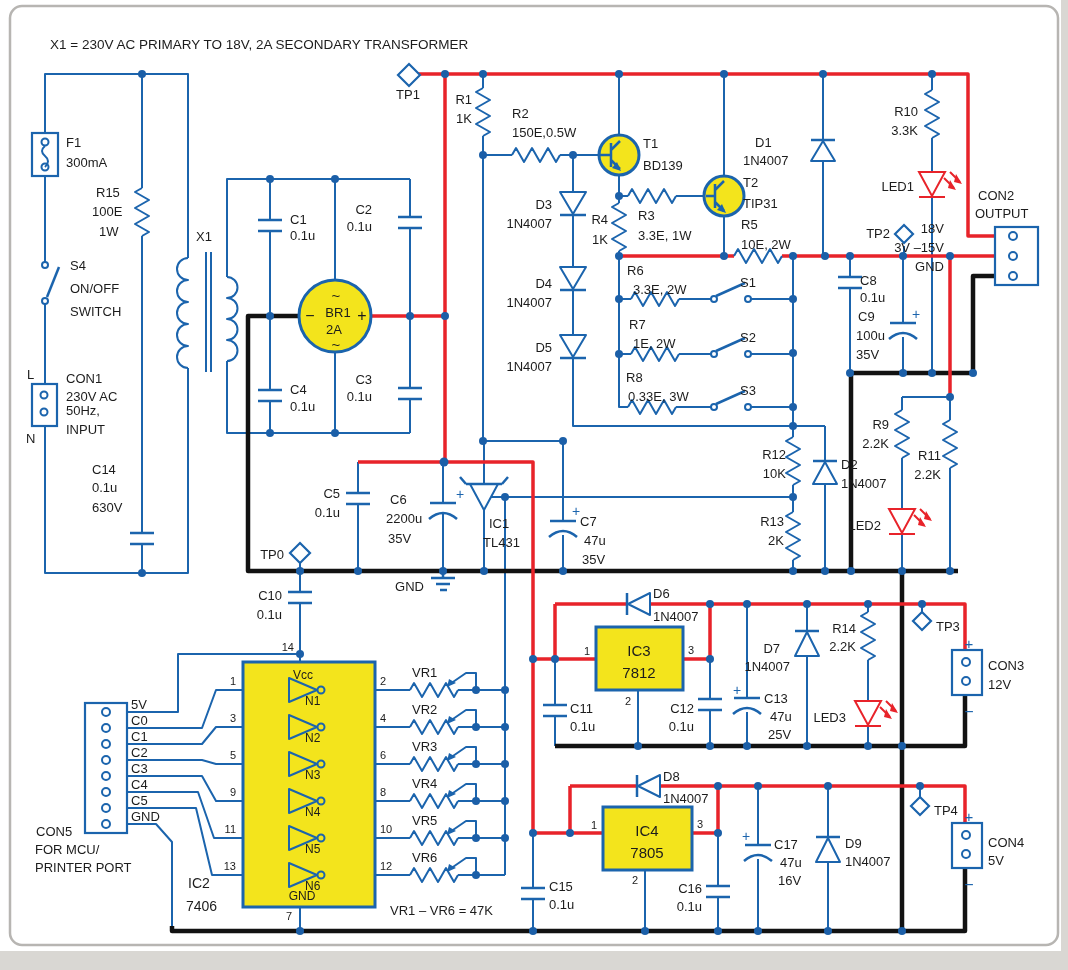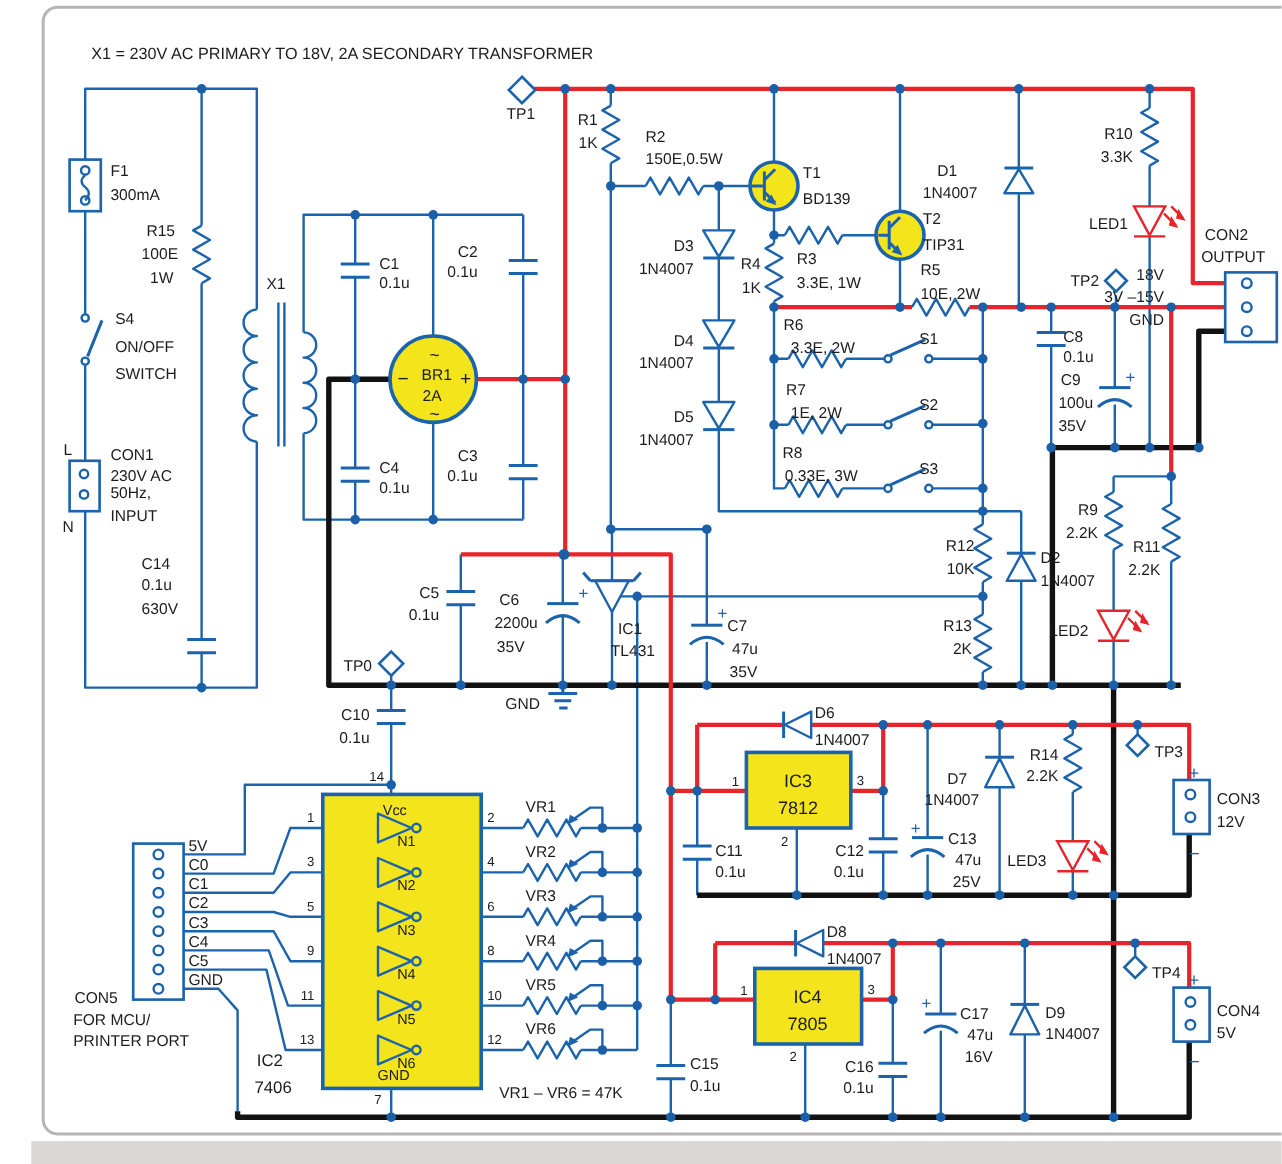--- a/index.html
+++ b/index.html
@@ -1,16 +1,16 @@
 <!DOCTYPE html>
 <html><head>
 <meta charset="utf-8">
 <style>
   html,body{margin:0;padding:0;background:#ffffff;}
-  #stage{width:951px;height:970px;position:relative;padding-left:26px;}
+  #stage{width:951px;height:970px;position:relative;}
   svg{display:block;}
   svg text{font-family:"Liberation Sans",sans-serif;font-size:13px;fill:#1c1c1c;}
   .mid{text-anchor:middle}.end{text-anchor:end}
   .s11{font-size:11px}.s12{font-size:12px}.s14{font-size:14px}.s15{font-size:15px}.s16{font-size:16px}
   .blue{fill:#1b64ad}
   .w{stroke:#1b64ad;stroke-width:2;fill:none;stroke-linejoin:round}
   .r{stroke:#e8232a;stroke-width:3.5;fill:none;stroke-linejoin:round}
   .k{stroke:#121212;stroke-width:4.5;fill:none;stroke-linejoin:round}
   .sym{stroke:#1b64ad;stroke-width:2;fill:none;stroke-linejoin:round}
   .sy25{stroke:#1b64ad;stroke-width:2.5;fill:none}

